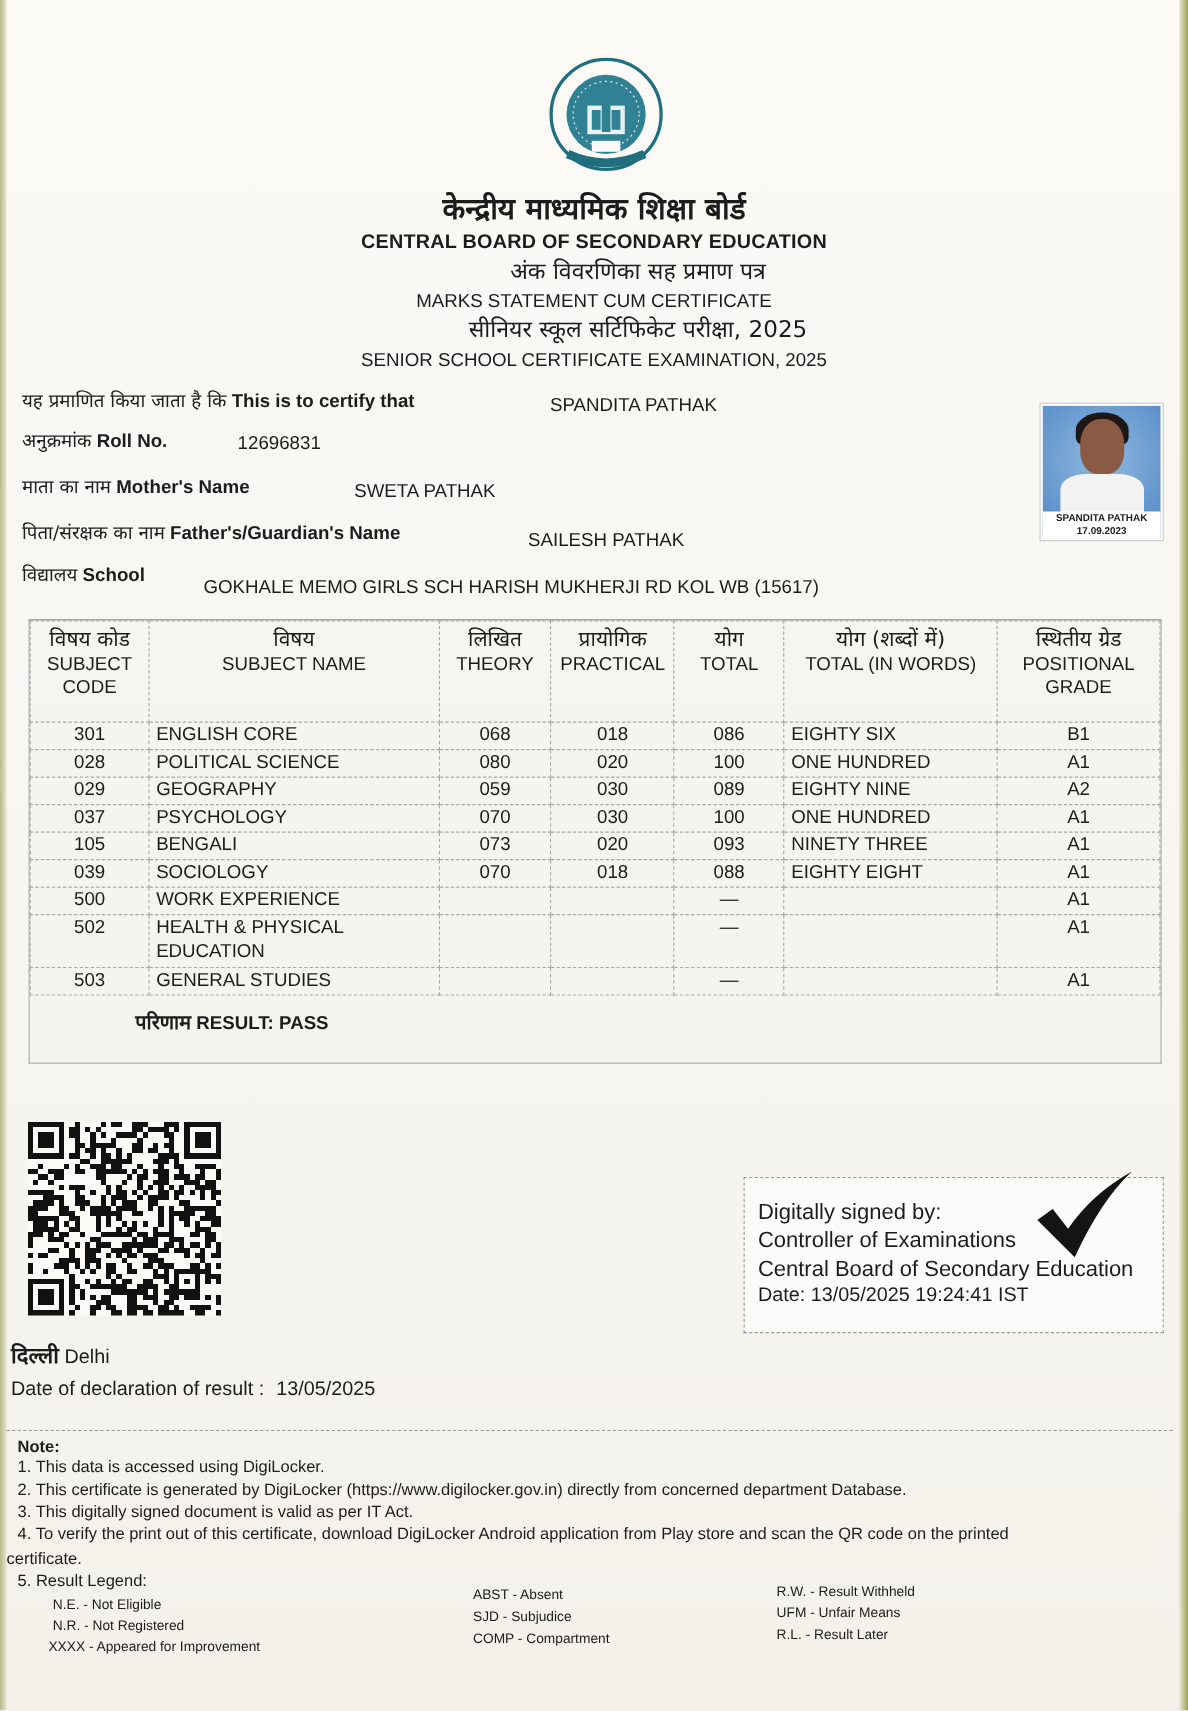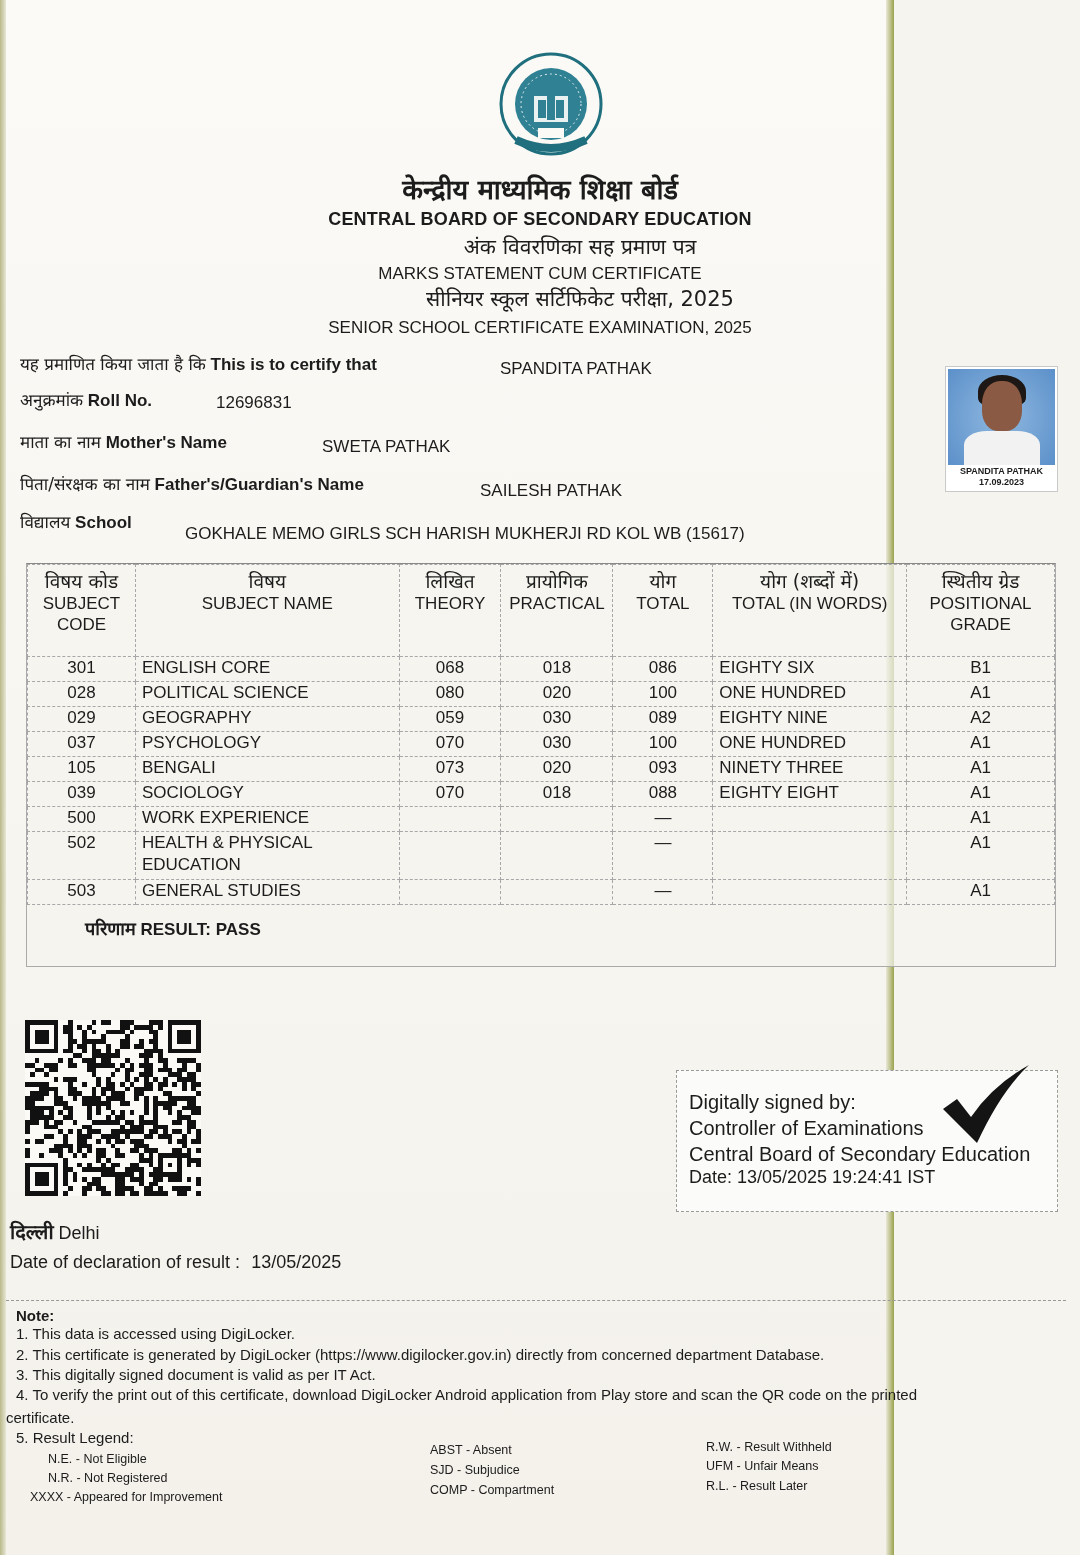--- a/index.html
+++ b/index.html
@@ -5,21 +5,21 @@
   * { box-sizing: border-box; margin: 0; padding: 0; }
   html, body { width: 1080px; height: 1555px; }
   body {
     background: #f6f4ef;
     font-family: "Liberation Sans", "DejaVu Sans", sans-serif;
     color: #1c1c1c;
     position: relative;
     overflow: hidden;
   }
   .page {
-    position: absolute; left: 0; top: 0; width: 894px; height: 1555px;
+    position: absolute; left: 0; top: 0; width: 1080px; height: 1555px;
     background: linear-gradient(180deg, #fbfaf6 0%, #f7f5f0 60%, #f3f1ea 100%);
   }
   .edge-left { position:absolute; left:0; top:0; width:6px; height:1555px; background: linear-gradient(90deg,#b9b98a,#e8e6d6); }
   .edge-right { position:absolute; right:0; top:0; width:8px; height:1555px; background: linear-gradient(270deg,#9aa24e,#e9e8d8); }
 
   
   .logo { position:absolute; left:496px; top:52px; width:110px; height:110px; }
 
   .hdr { position:absolute; left:0; width:1080px; text-align:center; }
   .hi-big { font-family: "DejaVu Sans", sans-serif; font-size: 27px; font-weight: bold; }
@@ -50,21 +50,21 @@
   table { border-collapse: collapse; position:absolute; left:0; top:0; width:1028px; }
   th, td { border:1px dashed #a7a7a7; font-size:17px; padding:0 6px; vertical-align:top; font-weight:normal; }
   th { text-align:center; line-height:21px; padding-top:4px; height:92px; }
   th .hi { font-family:"DejaVu Sans", sans-serif; font-size:19px; display:block; line-height:24px; }
   th .en { display:block; }
   td { height:25px; line-height:22px; }
   td.c { text-align:center; }
   td.l { text-align:left; }
   tr.tall td { height:48px; }
   .result { position:absolute; left:58px; top:352px; font-size:17px; font-weight:bold; }
-  .result .hi { font-family:"DejaVu Sans", sans-serif; font-size:18px; }
+  .result .hi { font-family:"DejaVu Sans", sans-serif; font-size:18px;margin-left:38px; }
 
   
   .qr { position:absolute; left:22px; top:1020px; width:182px; height:176px; }
 
   
   .digi { position:absolute; left:326px; top:1058px; width:290px; height:110px; }
   .digi .pill { position:absolute; left:56px; top:17px; width:232px; height:80px; background:#2e2f8c; border-radius:8px; }
   .digi .circle { position:absolute; left:0; top:0; width:112px; height:110px; border-radius:50%; background:#2e2f8c; border:5px solid #f3f1ec; box-shadow:0 0 0 3px #2e2f8c; }
   .digi .powered { position:absolute; left:122px; top:26px; color:#fff; font-style:italic; font-size:15px; }
   .digi .brand { position:absolute; left:118px; top:46px; color:#fff; font-weight:bold; font-size:31px; letter-spacing:0.3px; }
@@ -907,21 +907,21 @@
     <div class="title">Note:</div>
     <div class="n" style="top:24px;">1. This data is accessed using DigiLocker.</div>
     <div class="n" style="top:45px;">2. This certificate is generated by DigiLocker (https://www.digilocker.gov.in) directly from concerned department Database.</div>
     <div class="n" style="top:65px;">3. This digitally signed document is valid as per IT Act.</div>
     <div class="n" style="top:85px;">4. To verify the print out of this certificate, download DigiLocker Android application from Play store and scan the QR code on the printed</div>
     <div class="n" style="top:108px; left:0;">certificate.</div>
     <div class="n" style="top:128px;">5. Result Legend:</div>
 
     <div class="legend-item" style="left:42px; top:151px;text-align:center;">N.E. - Not Eligible</div>
     <div class="legend-item" style="left:42px; top:170px;">N.R. - Not Registered</div>
-    <div class="legend-item" style="left:24px; top:189px;">XXXX - Appeared for Improvement</div>
+    <div class="legend-item" style="left:38px; top:189px;">XXXX - Appeared for Improvement</div>
 
     <div class="legend-item" style="left:424px; top:142px;">ABST - Absent</div>
     <div class="legend-item" style="left:424px; top:162px;">SJD - Subjudice</div>
     <div class="legend-item" style="left:424px; top:182px;">COMP - Compartment</div>
 
     <div class="legend-item" style="left:700px; top:139px;">R.W. - Result Withheld</div>
     <div class="legend-item" style="left:700px; top:158px;">UFM - Unfair Means</div>
     <div class="legend-item" style="left:700px; top:178px;">R.L. - Result Later</div>
   </div>
 </div>

